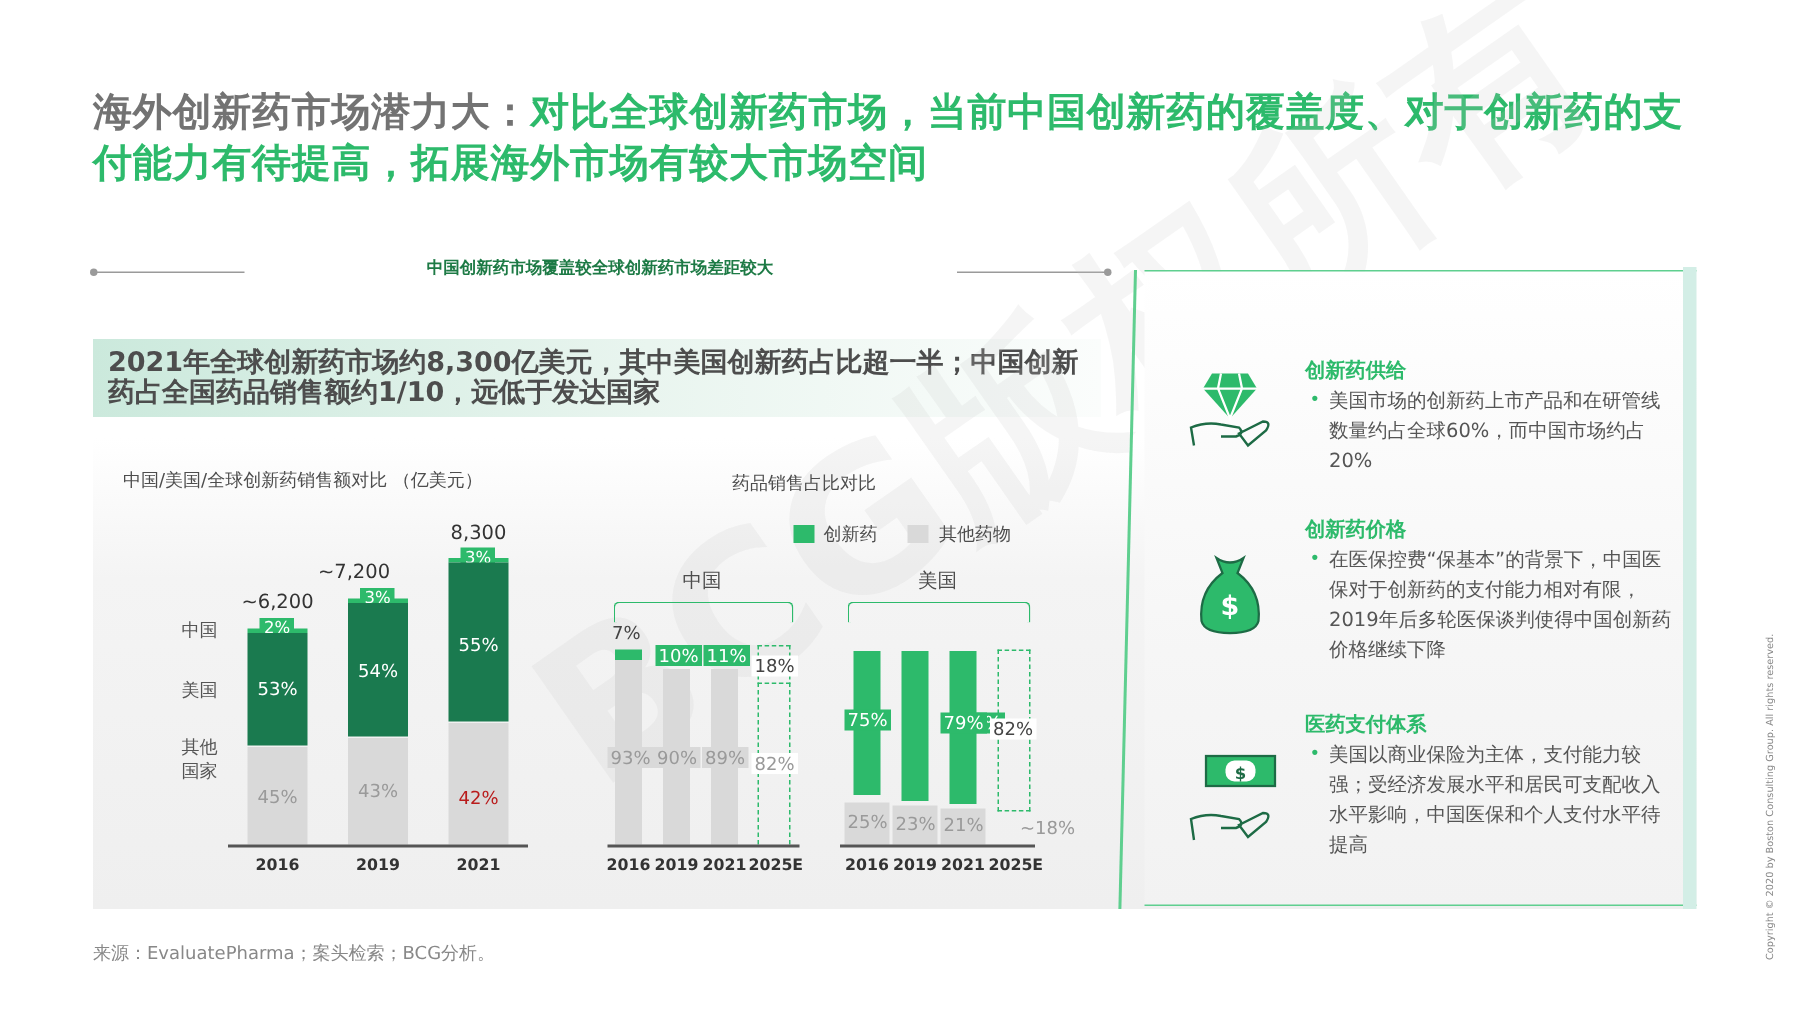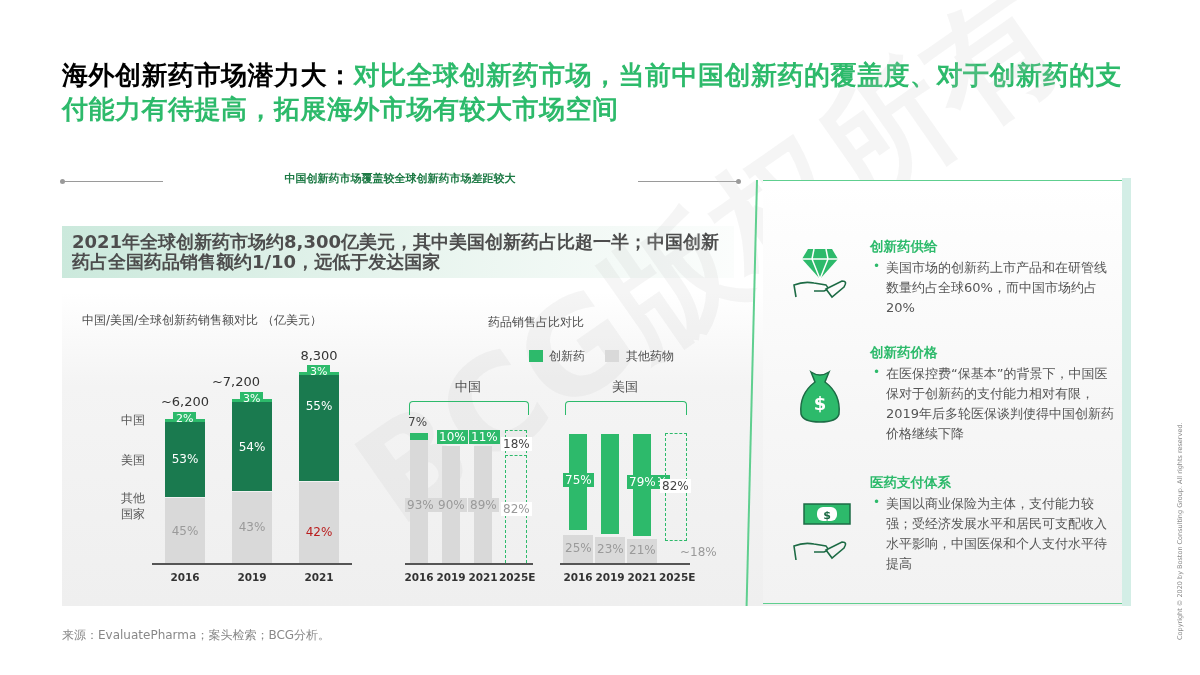--- a/index.html
+++ b/index.html
@@ -1,19 +1,19 @@
 <!DOCTYPE html>
 <html><head>
 <meta charset="utf-8">
 <style>
   * { box-sizing: border-box; margin: 0; padding: 0; }
   body { width: 1200px; height: 675px; background: #ffffff; font-family: "DejaVu Sans", "Liberation Sans", sans-serif; position: relative; overflow: hidden; color: #575757; }
   .abs { position: absolute; }
   .title { left: 62px; top: 58px; width: 1080px; font-size: 26px; font-weight: bold; line-height: 34px; letter-spacing: 0.5px; }
-  .title .hl { color: #000000; }
+  .title .hl { color: #737373; }
   .title .rest { color: #2dba6b; }
   .sec-line { height: 1px; background: #9a9a9a; }
   .sec-dot { width: 5px; height: 5px; border-radius: 50%; background: #9a9a9a; }
   .sec-title { left: 165px; top: 171px; width: 470px; text-align: center; font-size: 11px; font-weight: bold; color: #1d7a45; }
   .keybox { left: 62px; top: 226px; width: 672px; height: 52px; background: linear-gradient(90deg, #cbe9dc 0%, #e9f5ef 55%, #fbfdfc 100%); padding: 6px 10px; font-size: 18px; font-weight: bold; color: #4d4d4d; line-height: 20px; }
   .panel-bg { left: 62px; top: 292px; width: 1068px; height: 314px; background: linear-gradient(180deg, #ffffff 0%, #f4f4f4 30%, #efefef 100%); }
   .chart-sub { font-size: 12px; color: #4d4d4d; }
   .lbl { font-size: 12px; color: #555; text-align: right; }
   .bar-grey { background: #d9d9d9; }
   .bar-dark { background: #1a7a4f; }
@@ -82,21 +82,21 @@
     <div class="seg-txt" style="color:#fff;margin-top:38px;">54%</div>
   </div>
 <div class="abs bar-grey" style="left:232px;top:492px;width:40px;height:71px;">
     <div class="seg-txt" style="color:#9a9a9a;margin-top:28px;">43%</div>
   </div>
 
 <div class="abs top-total" style="left:294px;top:348px;width:50px;">8,300</div>
 <div class="abs" style="left:299px;top:372px;width:40px;height:3px;background:#2dba6b;"></div>
 <div class="abs tag" style="left:307px;top:365px;">3%</div>
 <div class="abs bar-dark" style="left:299px;top:375px;width:40px;height:106px;">
-    <div class="seg-txt" style="color:#fff;margin-top:24px;">55%</div>
+    <div class="seg-txt" style="color:#fff;margin-top:48px;">55%</div>
   </div>
 <div class="abs bar-grey" style="left:299px;top:482px;width:40px;height:81px;">
     <div class="seg-txt" style="color:#b91c1c;margin-top:43px;">42%</div>
   </div>
 
 <div class="abs axis" style="left:152px;top:563px;width:200px;"></div>
 <div class="abs xt" style="left:165px;top:571px;width:40px;">2016</div>
 <div class="abs xt" style="left:232px;top:571px;width:40px;">2019</div>
 <div class="abs xt" style="left:299px;top:571px;width:40px;">2021</div>
 

